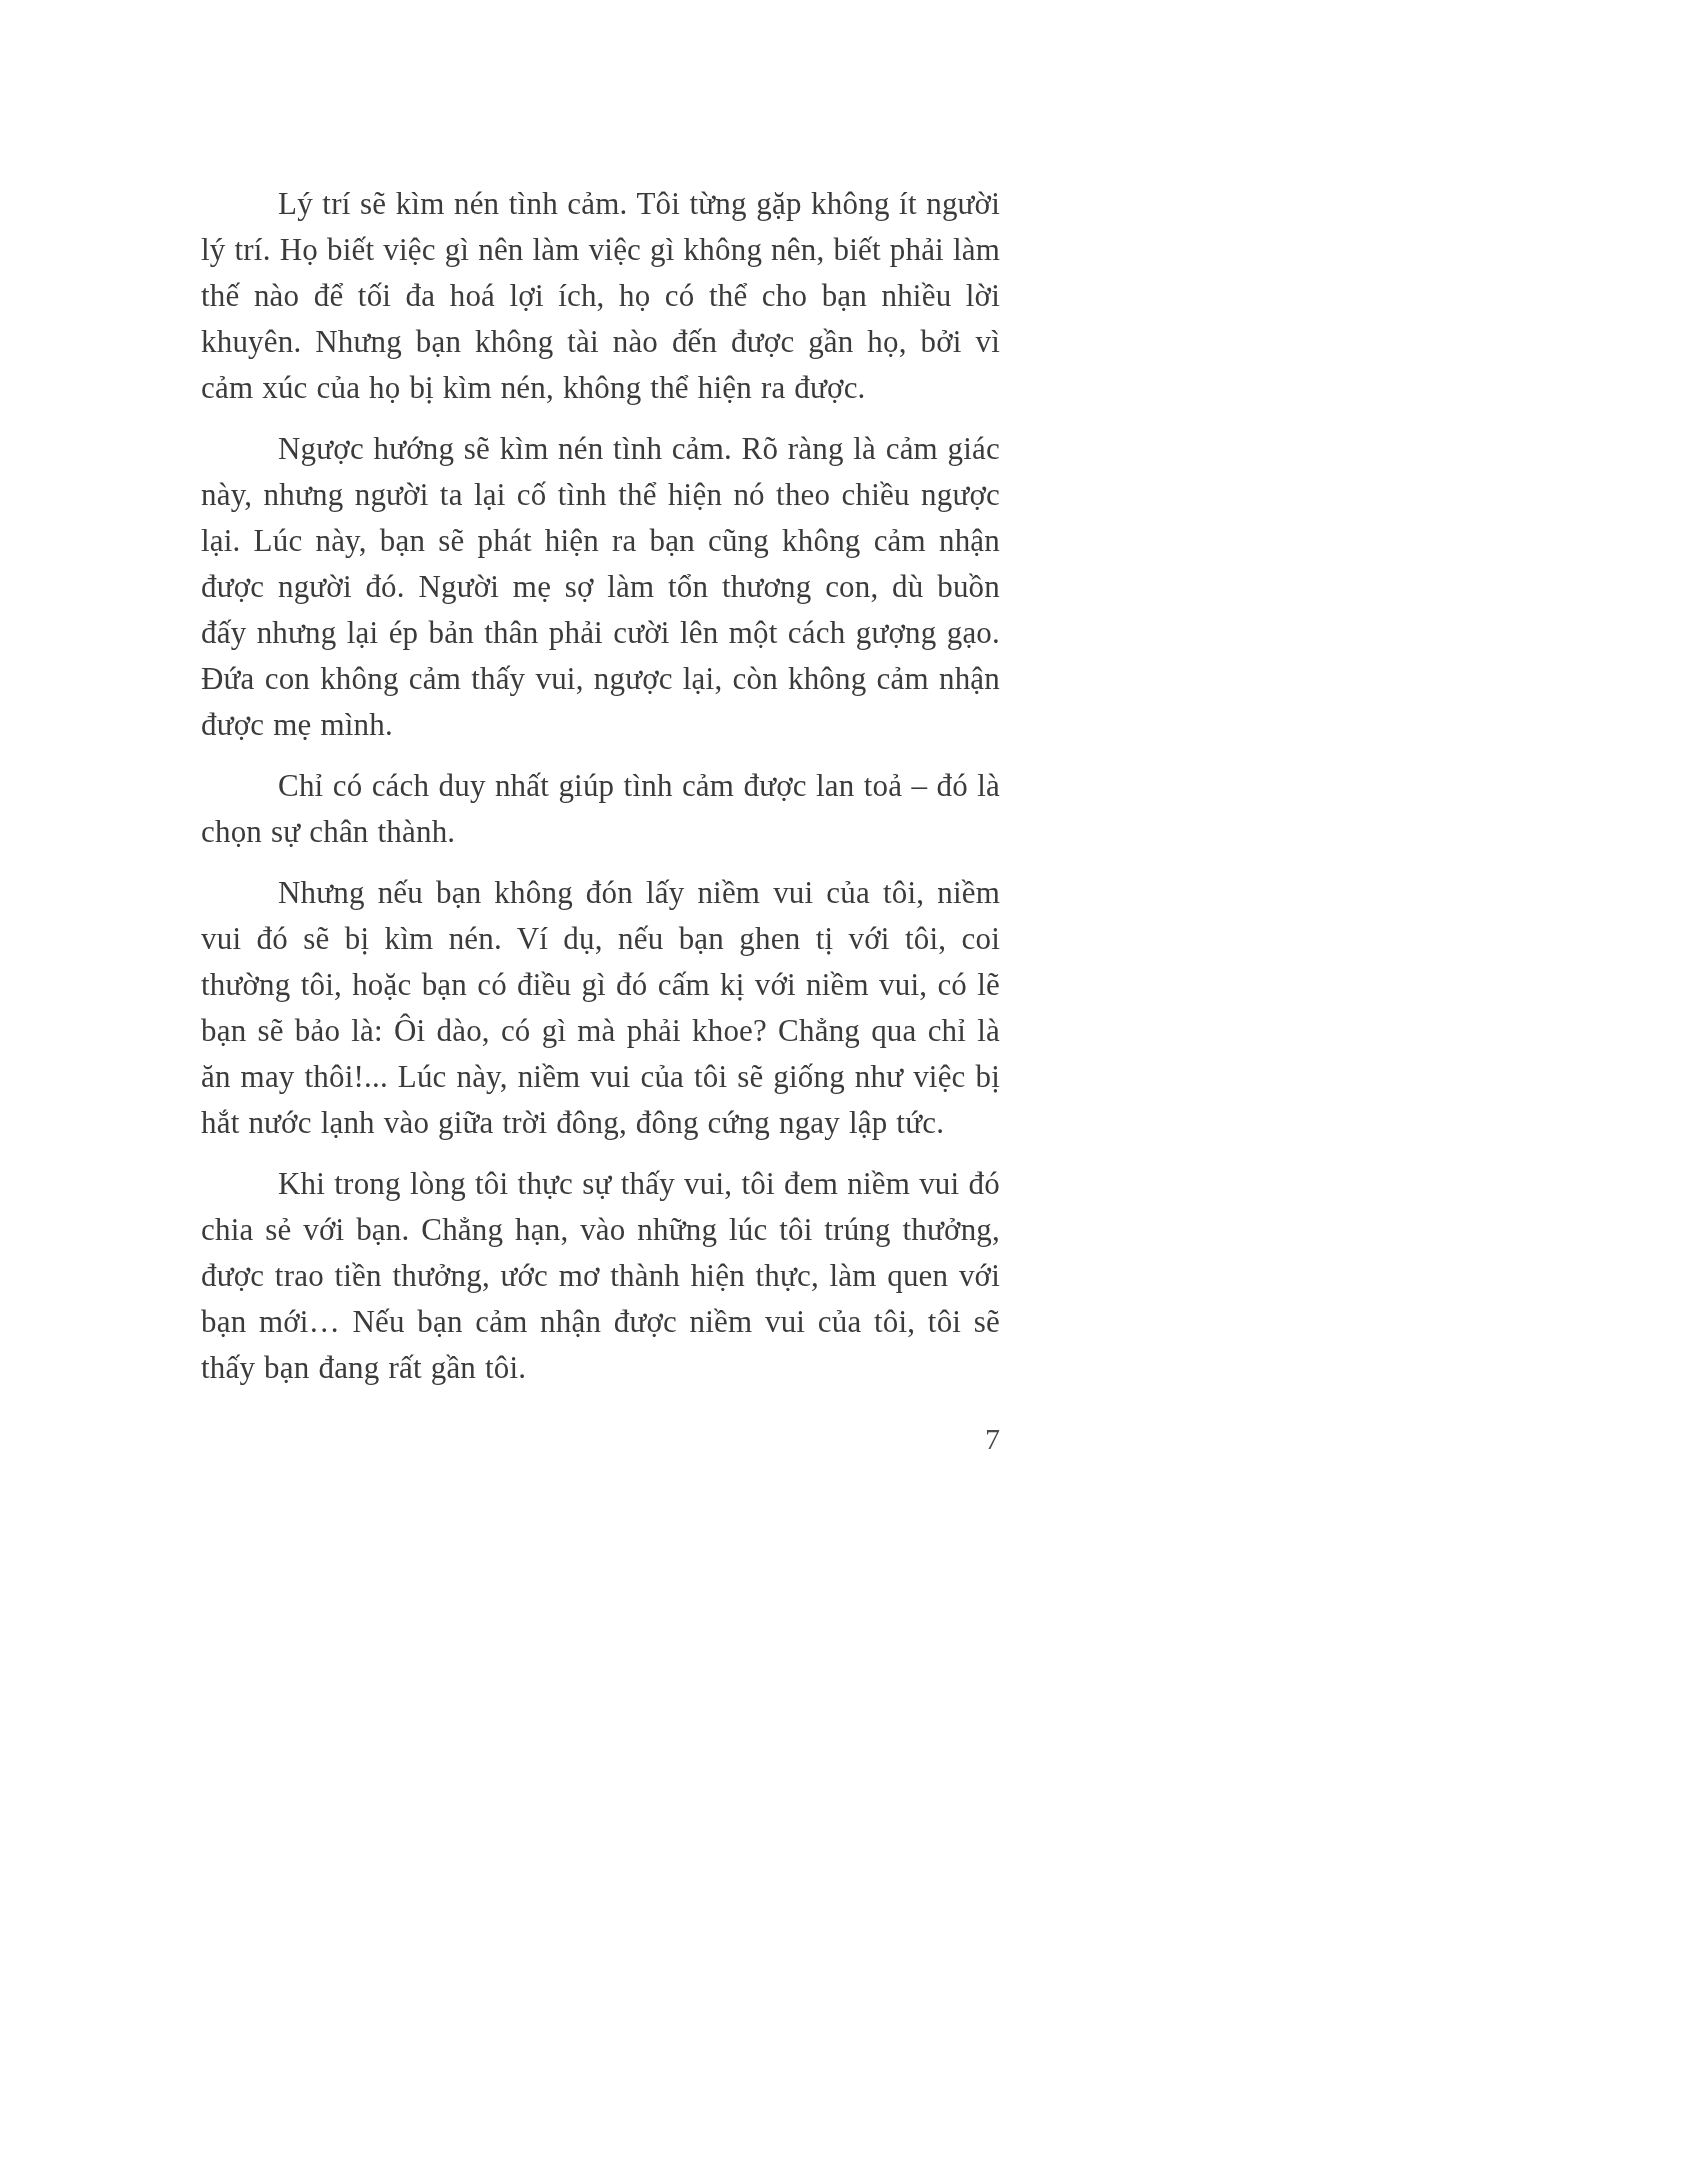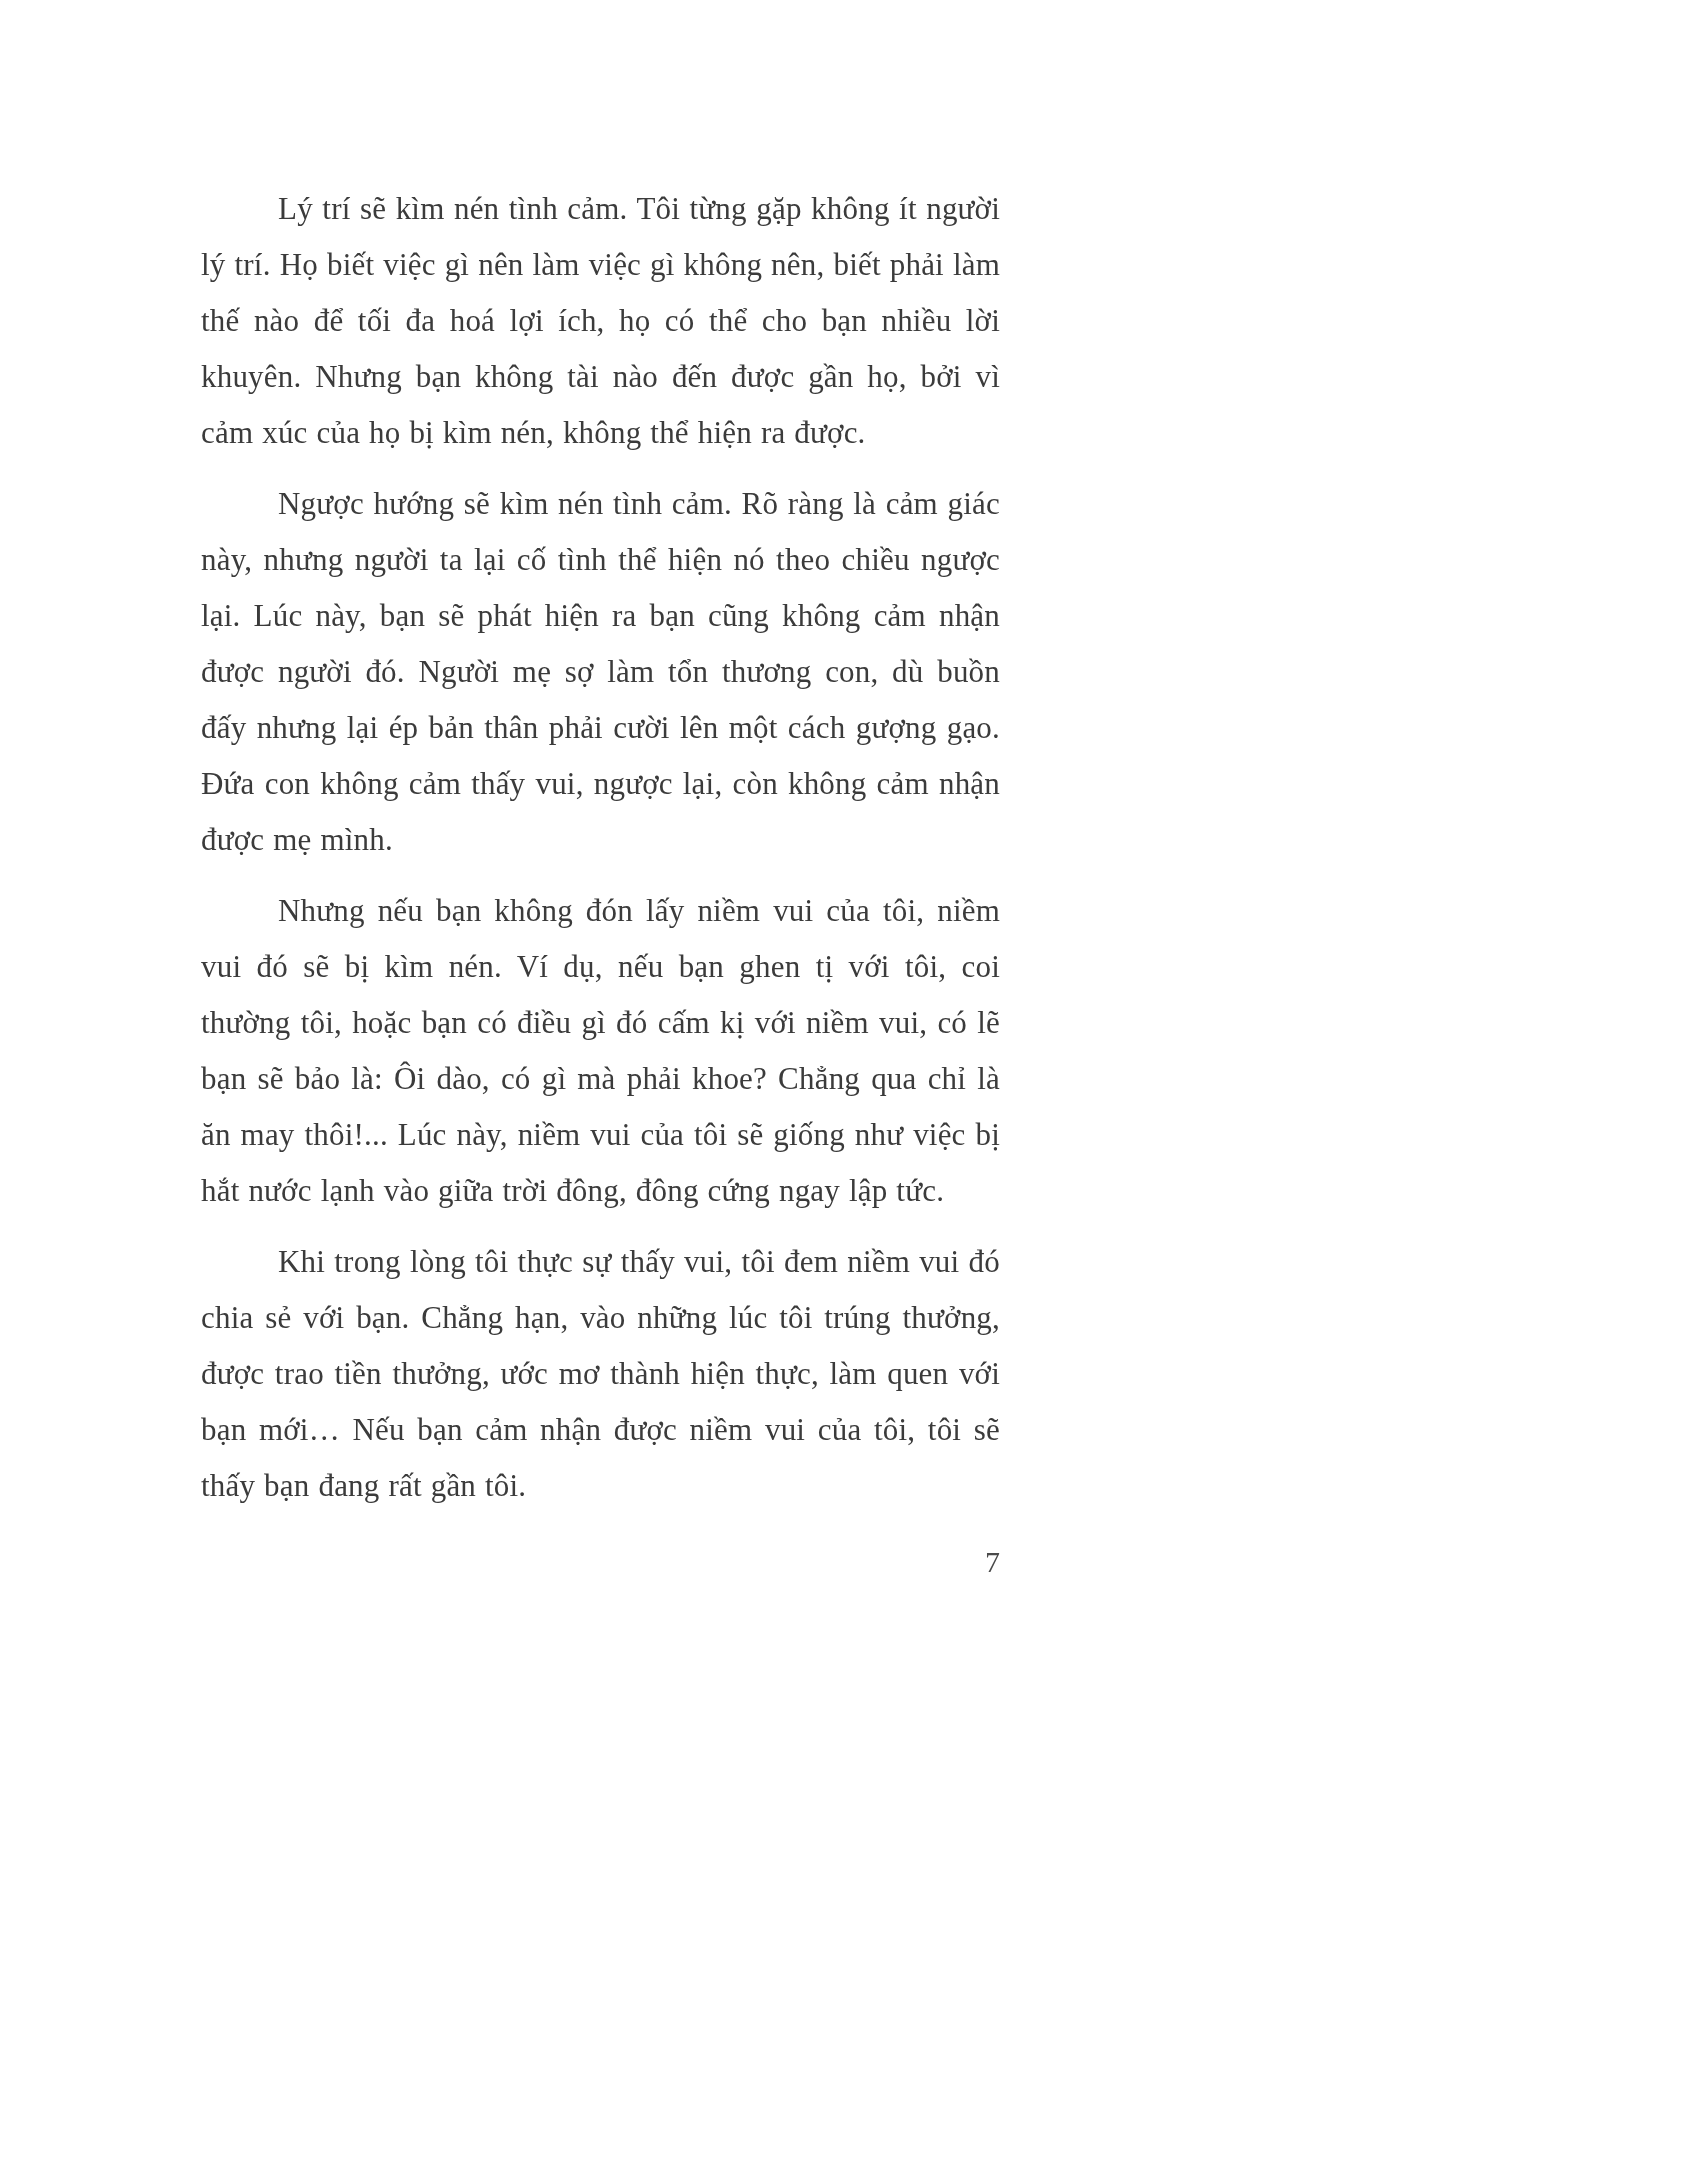--- a/index.html
+++ b/index.html
@@ -16,38 +16,39 @@
     overflow: hidden;
   }
   .text-block {
     position: absolute;
     left: 201px;
     top: 181px;
     width: 799px;
   }
   .para {
     font-size: 31px;
-    line-height: 56px;
+    line-height: 46px;
     text-align: justify;
     text-indent: 77px;
     margin: 0 0 15px 0;
     letter-spacing: 0.2px;
     word-spacing: 1px;
   }
   .page-number {
     text-align: right;
     font-size: 30px;
     line-height: 40px;
     margin-top: 28px;
     color: #4a4a4a;
   }
 </style>
 </head>
 <body>
 
 <div class="text-block">
   <p class="para">Lý trí sẽ kìm nén tình cảm. Tôi từng gặp không ít người lý trí. Họ biết việc gì nên làm việc gì không nên, biết phải làm thế nào để tối đa hoá lợi ích, họ có thể cho bạn nhiều lời khuyên. Nhưng bạn không tài nào đến được gần họ, bởi vì cảm xúc của họ bị kìm nén, không thể hiện ra được.</p>
   <p class="para">Ngược hướng sẽ kìm nén tình cảm. Rõ ràng là cảm giác này, nhưng người ta lại cố tình thể hiện nó theo chiều ngược lại. Lúc này, bạn sẽ phát hiện ra bạn cũng không cảm nhận được người đó. Người mẹ sợ làm tổn thương con, dù buồn đấy nhưng lại ép bản thân phải cười lên một cách gượng gạo. Đứa con không cảm thấy vui, ngược lại, còn không cảm nhận được mẹ mình.</p>
+  <p class="para">Chỉ có cách duy nhất giúp tình cảm được lan toả – đó là chọn sự chân thành.</p>
   <p class="para">Nhưng nếu bạn không đón lấy niềm vui của tôi, niềm vui đó sẽ bị kìm nén. Ví dụ, nếu bạn ghen tị với tôi, coi thường tôi, hoặc bạn có điều gì đó cấm kị với niềm vui, có lẽ bạn sẽ bảo là: Ôi dào, có gì mà phải khoe? Chẳng qua chỉ là ăn may thôi!... Lúc này, niềm vui của tôi sẽ giống như việc bị hắt nước lạnh vào giữa trời đông, đông cứng ngay lập tức.</p>
   <p class="para">Khi trong lòng tôi thực sự thấy vui, tôi đem niềm vui đó chia sẻ với bạn. Chẳng hạn, vào những lúc tôi trúng thưởng, được trao tiền thưởng, ước mơ thành hiện thực, làm quen với bạn mới… Nếu bạn cảm nhận được niềm vui của tôi, tôi sẽ thấy bạn đang rất gần tôi.</p>
   <div class="page-number">7</div>
 </div>
 
 
 </body></html>

